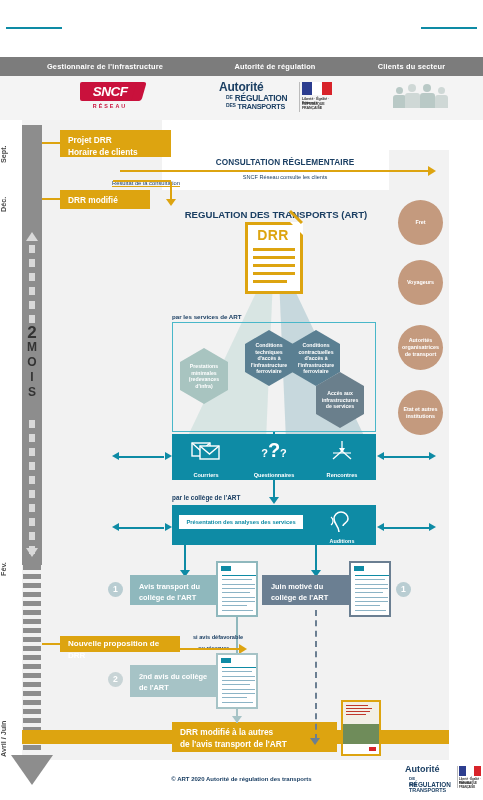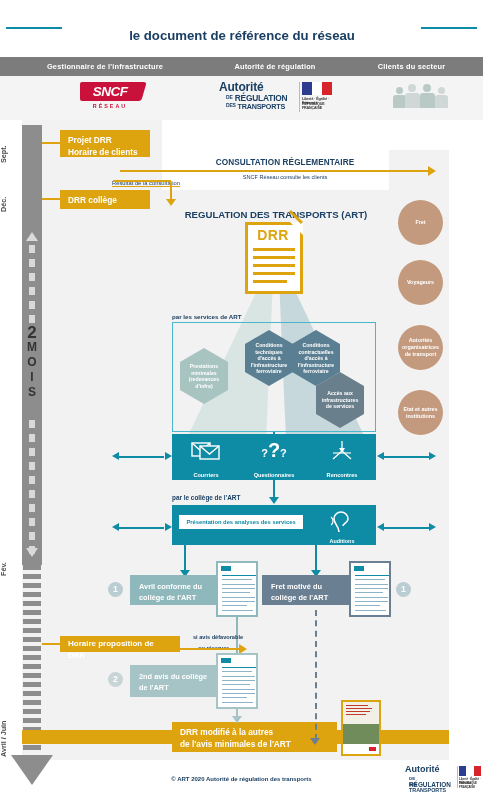--- a/index.html
+++ b/index.html
@@ -111,21 +111,21 @@
     border-left:21px solid transparent;border-right:21px solid transparent;
     border-top:30px solid #8d8d8d;
   }
 
   
   .ybox{
     position:absolute;background:#dda410;color:#ffffff;
     font-size:8.3px;line-height:11.5px;font-weight:bold;padding:5px 8px;
     box-sizing:border-box;
   }
-  #yb-projet{left:60px;top:130px;width:90px;height:27px;}
+  #yb-projet{left:60px;top:130px;width:111px;height:27px;}
   #yb-publie{left:60px;top:190px;width:90px;height:19px;}
   #yb-nouvelle{left:60px;top:636px;width:120px;height:16px;padding:2px 8px;font-size:8px;}
   #yb-drrmod{left:172px;top:722px;width:165px;height:30px;}
   #yb-drrmod-bar{left:22px;top:730px;width:150px;height:14px;background:#dda410;}
   #yb-drrmod-bar2{left:337px;top:730px;width:112px;height:14px;background:#dda410;}
   .yconn{position:absolute;background:#dda410;height:2px;}
   #yconn-1{left:42px;top:142px;width:20px;}
   #yconn-2{left:42px;top:198px;width:20px;}
   #yconn-3{left:42px;top:643px;width:20px;}
 
@@ -279,21 +279,20 @@
   .artf-sep{position:absolute;left:52px;top:2px;width:1px;height:22px;background:#bbb;}
 </style>
 </head>
 <body>
 
 <div class="abs" id="title-wrap">
   <div class="title-rule" id="rule-left"></div>
   <div class="title-rule" id="rule-right"></div>
   <div id="title-text">
     <br>
-    <span>le document de référence du réseau</span>
   </div>
 </div>
 
 <div class="abs" id="colband">
   <div class="colh" id="colh-0">Gestionnaire de l'infrastructure</div>
   <div class="colh" id="colh-1">Autorité de régulation</div>
   <div class="colh" id="colh-2">Clients du secteur</div>
 </div>
 <div class="abs" id="logoband"></div>
 
@@ -373,29 +372,29 @@
     <div class="rung" style="top: 180px;"></div>
   </div>
 <div id="tl-bigarrow"></div>
 
 <div class="yconn" id="yconn-1"></div>
 <div class="ybox" id="yb-projet">
   <span>Projet DRR</span><br>
   <span>Horaire de clients</span>
 </div>
 <div class="yconn" id="yconn-2"></div>
-<div class="ybox" id="yb-publie">DRR collège</div>
+<div class="ybox" id="yb-publie">DRR modifié</div>
 <div class="yconn" id="yconn-3"></div>
-<div class="ybox" id="yb-nouvelle">Horaire proposition de DRR</div>
+<div class="ybox" id="yb-nouvelle">Nouvelle proposition de DRR</div>
 
 <div class="abs" id="yb-drrmod-bar"></div>
 <div class="abs" id="yb-drrmod-bar2"></div>
 <div class="ybox" id="yb-drrmod">
   <span>DRR modifié à la autres</span><br>
-  <span>de l'avis minimales de l'ART</span>
+  <span>de l'avis transport de l'ART</span>
 </div>
 
 <div class="abs" id="cons-line"></div>
 <div id="cons-head"></div>
 <div class="abs" id="cons-title">CONSULTATION RÉGLEMENTAIRE</div>
 <div class="abs" id="cons-sub">SNCF Réseau consulte les clients</div>
 <div class="abs" id="res-label">Résultat de la consultation</div>
 <div class="abs" id="res-drop-h"></div>
 <div class="abs" id="res-drop-v"></div>
 <div id="res-head"></div>
@@ -513,38 +512,38 @@
 <div class="circ" id="circ-2">Autorités organisatrices de transport</div>
 <div class="circ" id="circ-3">Etat et autres institutions</div>
 
 <div class="vline" style="left:184px;top:545px;height:28px;"></div>
 <div class="vhead" style="left:180px;top:570px;"></div>
 <div class="vline" style="left:315px;top:545px;height:28px;"></div>
 <div class="vhead" style="left:311px;top:570px;"></div>
 
 <div class="numbadge" id="num-1a">1</div>
 <div class="avisbox" id="avis-conf">
-  <span>Avril conforme du</span><br>
+  <span>Avis transport du</span><br>
   <span>collège de l'ART</span>
 </div>
 <div class="thumb" id="th-1">
   <div class="hdr"></div>
   <div class="tt" style="top:12px;width:34px;background:#0e8ba5;"></div>
   <div class="tt" style="top:16px;width:30px;"></div>
   <div class="tt" style="top:21px;width:33px;"></div>
   <div class="tt" style="top:25px;width:33px;"></div>
   <div class="tt" style="top:29px;width:28px;"></div>
   <div class="tt" style="top:34px;width:33px;"></div>
   <div class="tt" style="top:38px;width:33px;"></div>
   <div class="tt" style="top:42px;width:25px;"></div>
   <div class="tt" style="top:47px;width:31px;"></div>
 </div>
 
 <div class="avisbox" id="avis-mot">
-  <span>Fret motivé du</span><br>
+  <span>Juin motivé du</span><br>
   <span>collège de l'ART</span>
 </div>
 <div class="numbadge" id="num-1b">1</div>
 <div class="thumb" id="th-2">
   <div class="hdr"></div>
   <div class="tt" style="top:12px;width:34px;background:#0e8ba5;"></div>
   <div class="tt" style="top:16px;width:30px;"></div>
   <div class="tt" style="top:21px;width:33px;"></div>
   <div class="tt" style="top:25px;width:33px;"></div>
   <div class="tt" style="top:29px;width:28px;"></div>

